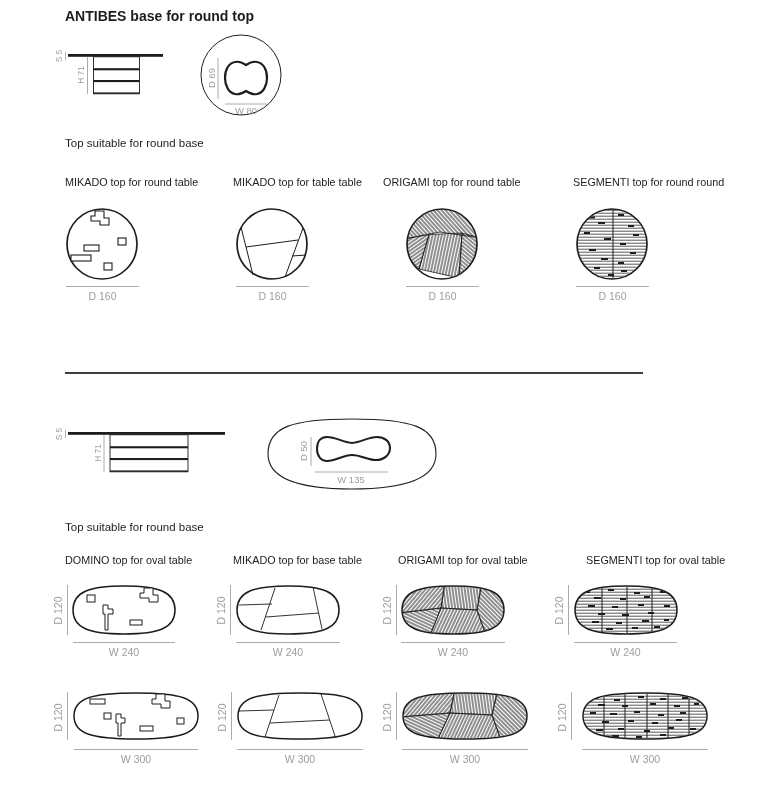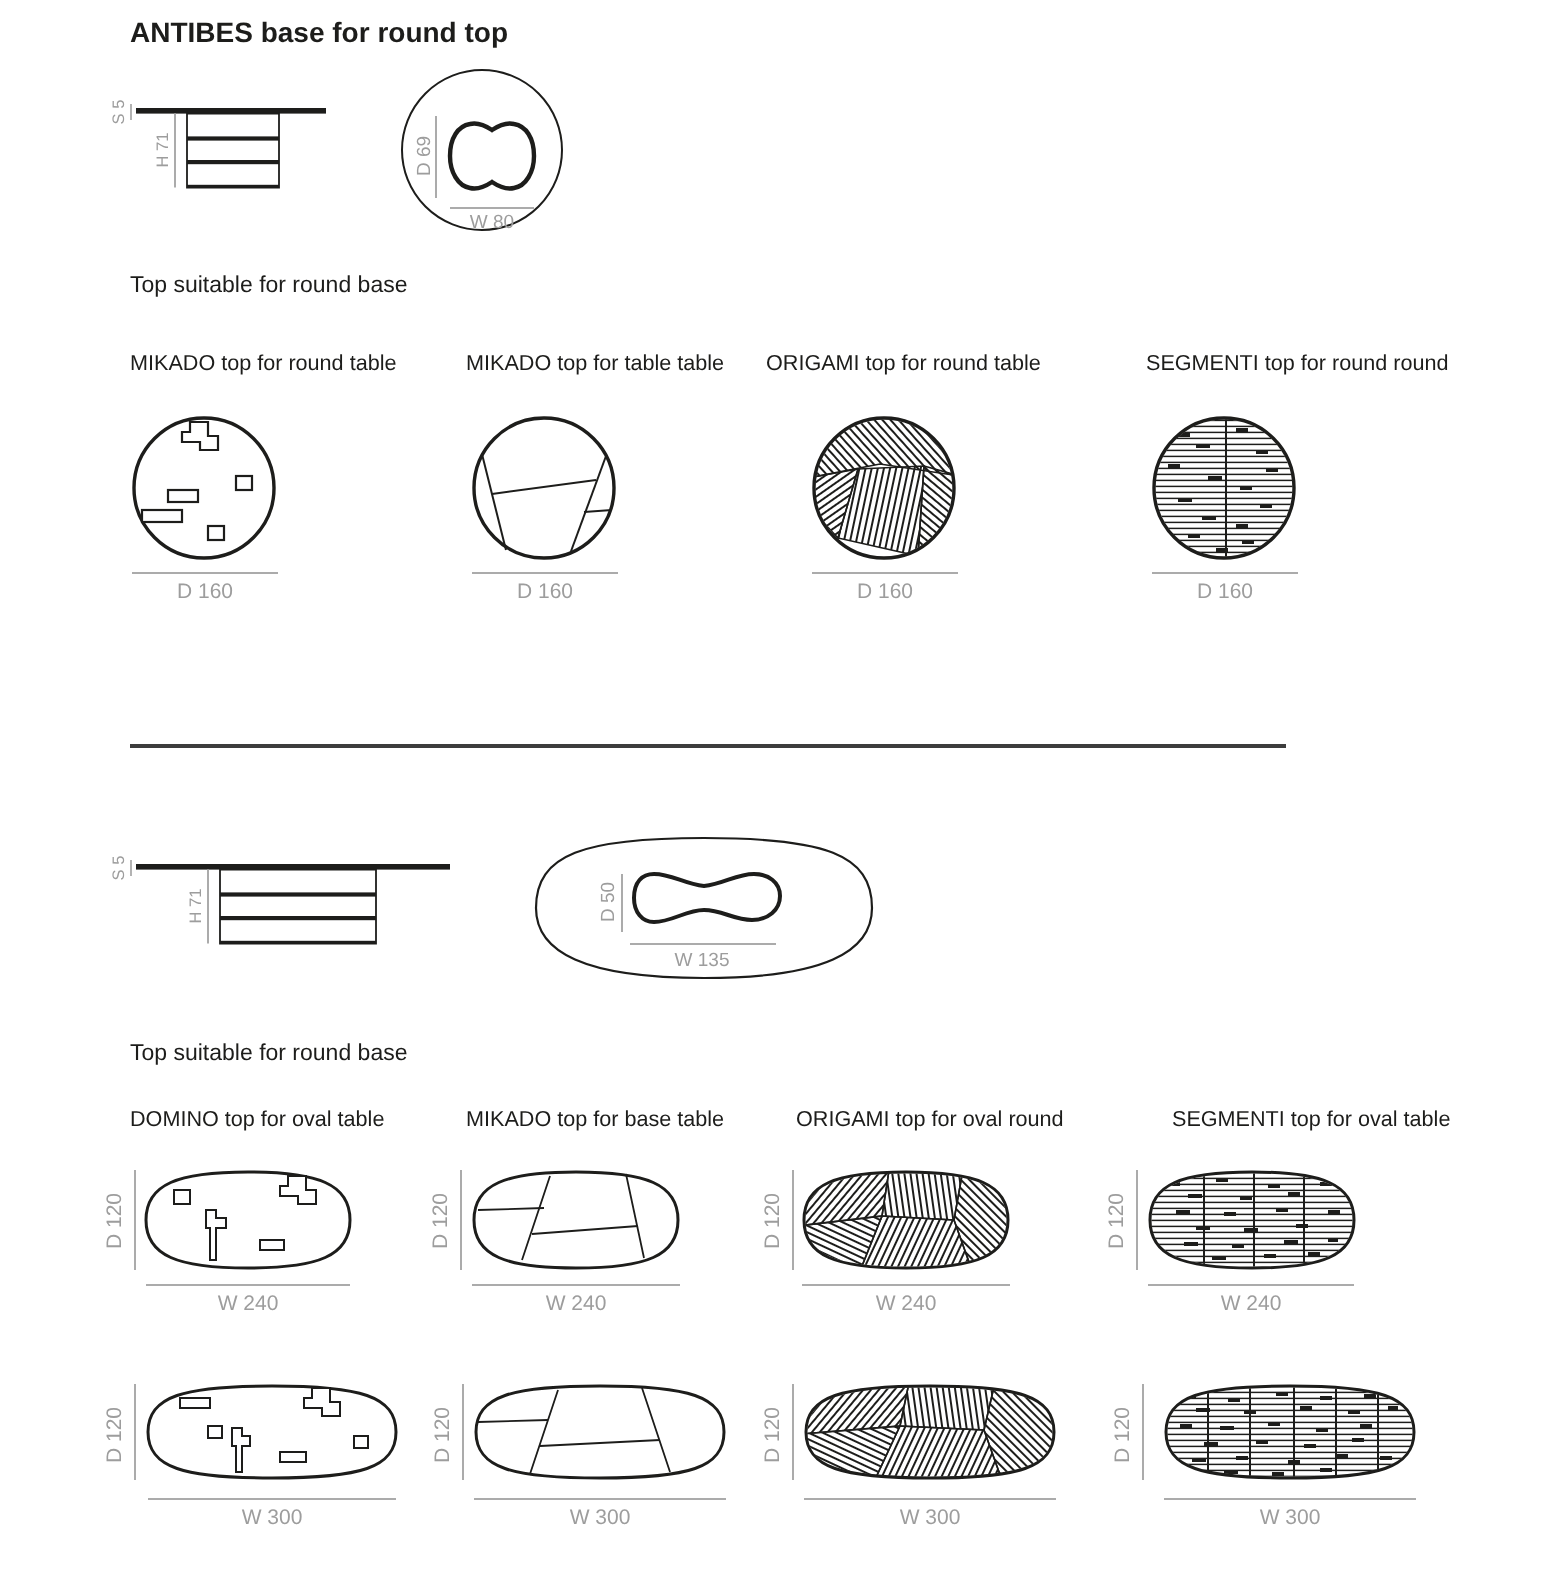--- a/index.html
+++ b/index.html
@@ -162,21 +162,21 @@
     <line x1="47" y1="23" x2="47" y2="52" stroke="#ababab" stroke-width="1"></line>
     <text transform="rotate(-90 40 37)" x="40" y="37" dy="3" text-anchor="middle" font-size="9.5" fill="#9d9d9d">D 50</text>
     <line x1="51" y1="58" x2="124" y2="58" stroke="#ababab" stroke-width="1"></line>
     <text x="87" y="69" text-anchor="middle" font-size="9.5" fill="#9d9d9d">W 135</text>
   </svg>
 
   <div class="abs sec-sub" style="left:65px;top:521px">Top suitable for round base</div>
 
   <div class="abs col-label" style="left:65px;top:554px">DOMINO top for oval table</div>
   <div class="abs col-label" style="left:233px;top:554px">MIKADO top for base table</div>
-  <div class="abs col-label" style="left:398px;top:554px">ORIGAMI top for oval round</div>
+  <div class="abs col-label" style="left:398px;top:554px">ORIGAMI top for oval table</div>
   <div class="abs col-label" style="left:586px;top:554px">SEGMENTI top for oval table</div>
 
   <svg class="abs" style="left:70px;top:582px" width="108" height="56" viewBox="0 0 108 56">
     <path d="M3,28 C3,10 19,4 54,4 C89,4 105,10 105,28 C105,46 89,52 54,52 C19,52 3,46 3,28 Z" fill="none" stroke="#1d1d1b" stroke-width="1.5"></path>
     <g fill="#fff" stroke="#1d1d1b" stroke-width="1">
       <rect x="17" y="13" width="8" height="7"></rect>
       <path d="M31,5 L31,10 L27,10 L27,15 L36,15 L36,19 L45,19 L45,12 L40,12 L40,5 Z" transform="translate(43,1)"></path>
       <path d="M33,23 L38,23 L38,27 L43,27 L43,32 L38,32 L38,48 L35,48 L35,32 L33,32 Z"></path>
       <rect x="60" y="38" width="12" height="5"></rect>
     </g>

